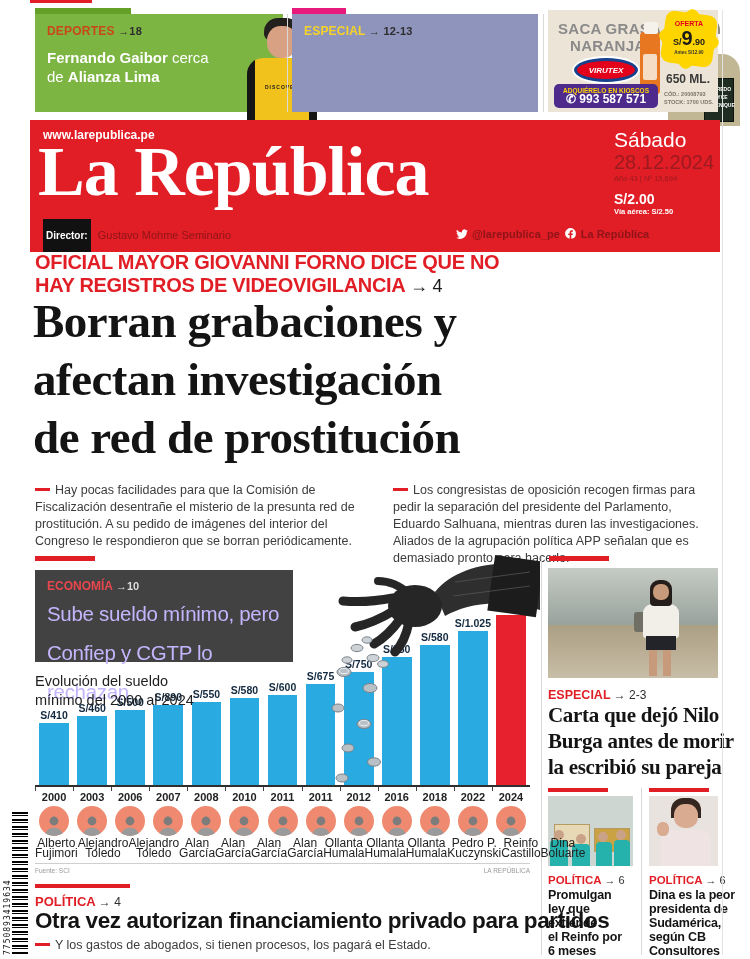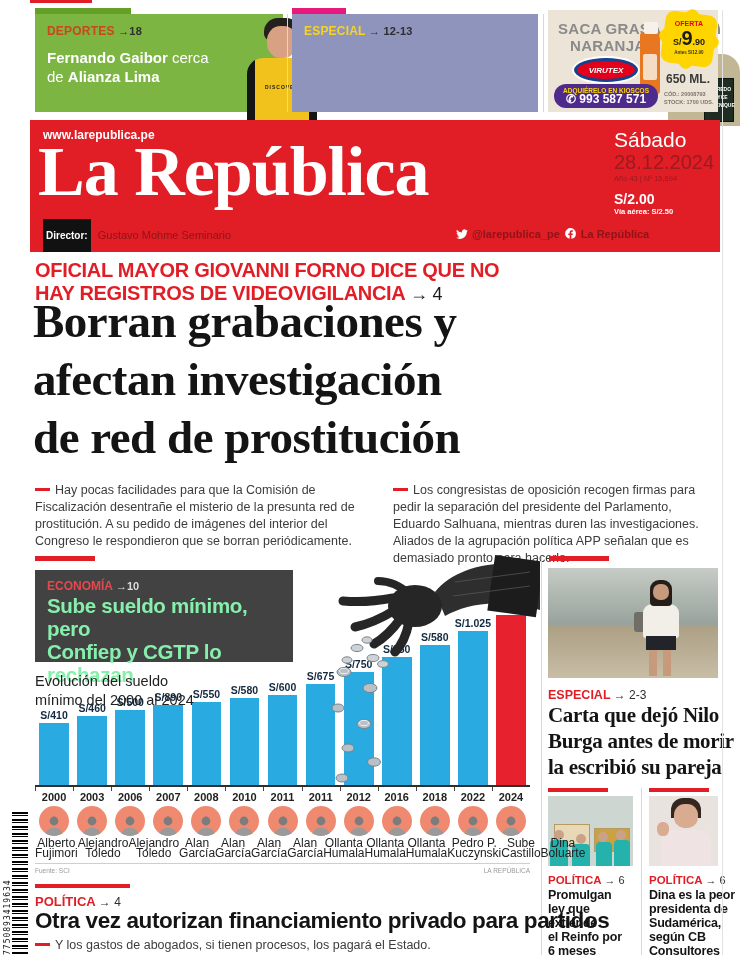--- a/index.html
+++ b/index.html
@@ -52,56 +52,56 @@
   .star{position:absolute;left:118px;top:6px;width:46px;height:46px;background:#ffd500;transform:rotate(8deg);
         border-radius:6px;box-shadow:0 0 0 3px #ffd500;}
   .star:before{content:"";position:absolute;inset:0;background:#ffd500;transform:rotate(45deg);border-radius:6px;}
   .star-in{position:absolute;left:118px;top:10px;width:46px;text-align:center;z-index:2;}
   .star-of{font-size:7px;font-weight:bold;color:#e3001b;}
   .star-pr{color:#1a1a1a;font-weight:bold;font-size:9px;}
   .star-pr .big{font-size:20px;}
   .star-bf{font-size:4.5px;color:#333;font-weight:bold;}
   .ad-vol{position:absolute;left:118px;top:62px;font-size:12px;font-weight:bold;color:#3a3a3a;}
   .ad-code{position:absolute;left:116px;top:80px;font-size:5.5px;font-weight:bold;color:#7d7468;line-height:8px;}
-  .ad-band{position:absolute;left:6px;top:74px;width:104px;height:24px;background:#4d2a8c;border-radius:12px;text-align:center;}
+  .ad-band{position:absolute;left:6px;top:74px;width:104px;height:24px;background:#4d2a8c;border-radius:5px;text-align:center;}
   .ad-where{font-size:6.5px;font-weight:bold;color:#ffd500;margin-top:3px;}
   .ad-phone{font-size:12px;font-weight:bold;color:#fff;line-height:11px;}
 
   
   .mast{left:30px;top:120px;width:690px;height:132px;background:#e11d25;}
   .m-url{position:absolute;left:13px;top:8px;color:#fff;font-size:12px;font-weight:bold;}
   .m-title{position:absolute;left:8px;top:12px;color:#fff;font-family:"Liberation Serif",serif;
            font-weight:bold;font-size:70px;letter-spacing:-1px;white-space:nowrap;}
   .m-dir{position:absolute;left:13px;bottom:11px;font-size:11px;color:#8e1419;}
   .m-dir .chip{background:#111;color:#fff;font-weight:bold;padding:11px 3px;font-size:10px;margin-right:4px;}
   .m-soc{position:absolute;left:425px;bottom:12px;font-size:11px;color:#8e1419;font-weight:bold;display:flex;align-items:center;gap:4px;}
   .soc-ic{width:13px;height:13px;display:inline-block;}
   .m-right{position:absolute;right:10px;top:9px;width:96px;}
   .m-day{color:#fff;font-size:21px;line-height:22px;}
   .m-date{color:#9c1a20;font-size:20px;line-height:22px;}
   .m-ed{color:#9c1a20;font-size:7.5px;margin-top:1px;}
   .m-price{color:#fff;font-size:14px;font-weight:bold;margin-top:8px;}
   .m-air{color:#fff;font-size:7.5px;font-weight:bold;}
 
   
-  .kick{left:35px;top:251px;font-size:20px;font-weight:bold;color:#e11d25;line-height:23px;letter-spacing:-.3px;margin-top:8px;}
+  .kick{left:35px;top:251px;font-size:20px;font-weight:bold;color:#e11d25;line-height:23px;letter-spacing:-.3px;}
   .kick .pg{color:#1a1a1a;font-weight:normal;font-size:18px;}
   .headline{left:33px;top:292px;font-family:"Liberation Serif",serif;font-weight:bold;
             font-size:47px;line-height:58px;color:#141414;letter-spacing:-.5px;}
   .deck{font-size:12.5px;line-height:17px;color:#3c3c3c;}
   .deck-l{left:35px;top:482px;width:330px;}
   .deck-r{left:393px;top:482px;width:327px;}
   .dash{display:inline-block;width:15px;height:3px;background:#e11d25;vertical-align:3px;margin-right:5px;}
 
   
   .redbar{height:5px;background:#e11d25;}
   .econ-box{left:35px;top:570px;width:258px;height:92px;background:#424242;z-index:6;}
   .econ-kick{position:absolute;left:12px;top:9px;font-size:12px;font-weight:bold;color:#e8474d;}
   .econ-kick .pg{color:#dcdcdc;font-size:11px;}
-  .econ-title{position:absolute;left:12px;top:24px;color:#86efac;font-weight:bold;font-size:20.5px;line-height:23px;letter-spacing:-.3px;}
+  .econ-title{position:absolute;left:12px;top:24px;color:#c4b5fd;font-weight:normal;font-size:20.5px;line-height:39px;letter-spacing:-.3px;}
   .chart-cap{left:35px;top:672px;font-size:14.5px;color:#1f1f1f;line-height:19px;z-index:6;}
   .hand{left:295px;top:552px;width:245px;height:118px;z-index:5;}
   .coins2{left:322px;top:662px;width:76px;height:125px;z-index:5;}
   .chart{left:35px;top:600px;width:495px;z-index:2;}
   .bars-row{display:flex;align-items:flex-end;height:185px;}
   .chart-col{flex:1;display:flex;flex-direction:column;align-items:center;justify-content:flex-end;}
   .bar-label{font-size:10.5px;font-weight:bold;color:#12293f;margin-bottom:2px;white-space:nowrap;}
   .bar-label.red{color:#e8212e;}
   .bar{width:78%;background:#29aae1;}
   .bar.red{background:#e8212e;}
@@ -543,21 +543,21 @@
         </div>
         <div class="name-cell">
           <div>Ollanta</div>
           <div>Humala</div>
         </div>
         <div class="name-cell">
           <div>Pedro P.</div>
           <div>Kuczynski</div>
         </div>
         <div class="name-cell">
-          <div>Sube</div>
+          <div>Reinfo</div>
           <div>Castillo</div>
         </div>
         <div class="name-cell">
           <div>Dina</div>
           <div>Boluarte</div>
         </div>
       </div>
     <div class="src-row">
       <span>Fuente: SCI</span>
       <span>LA REPÚBLICA</span>

